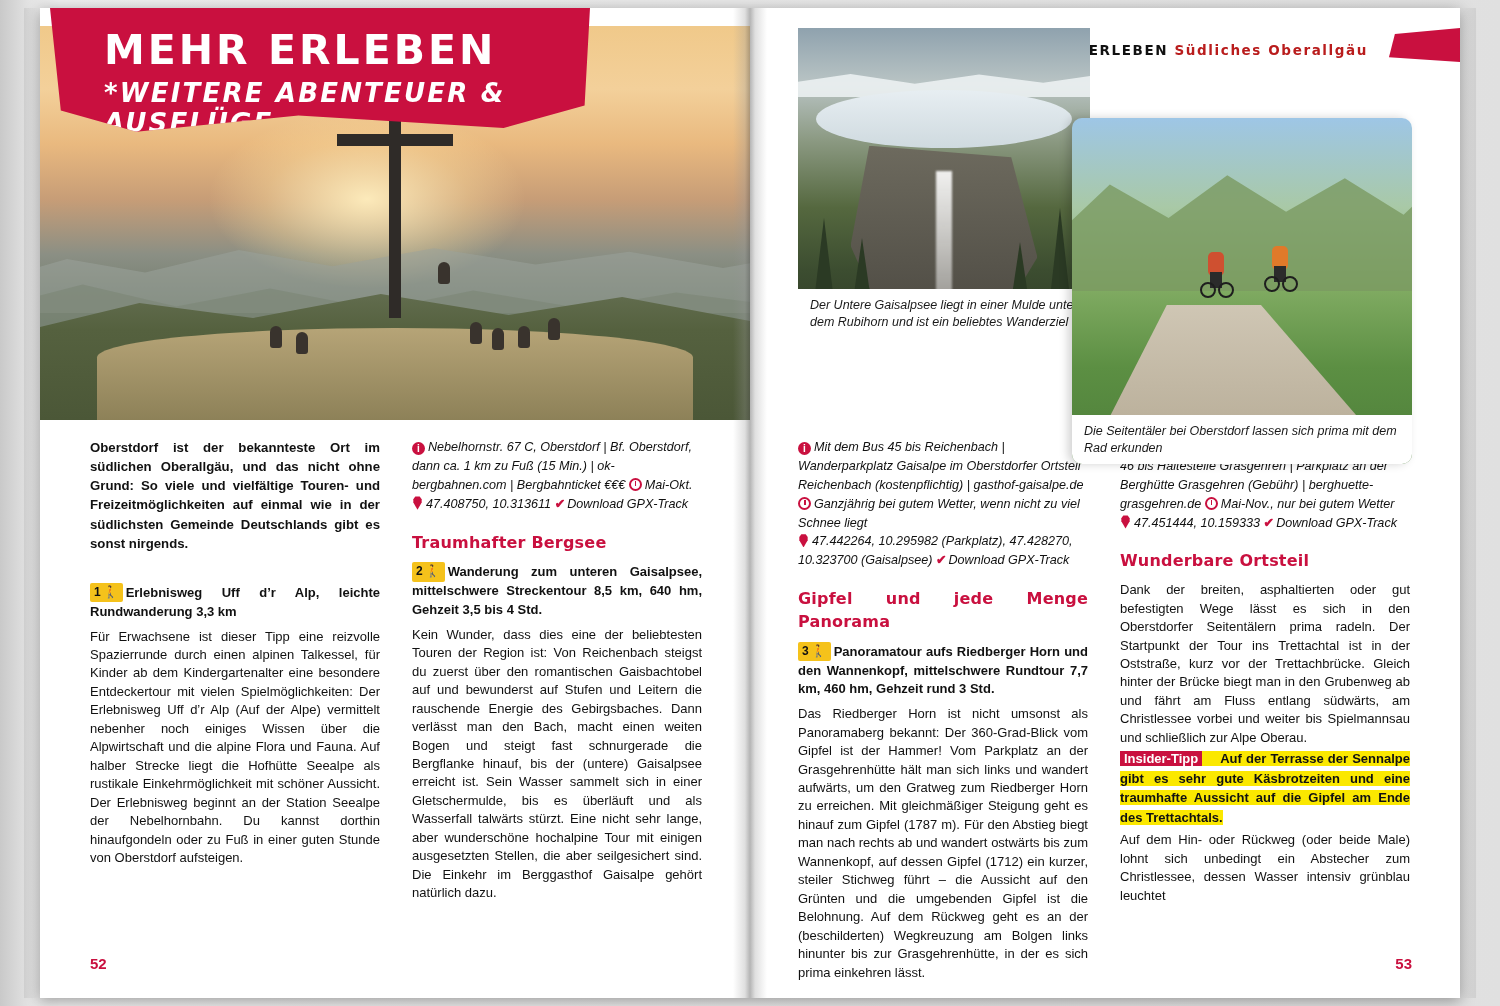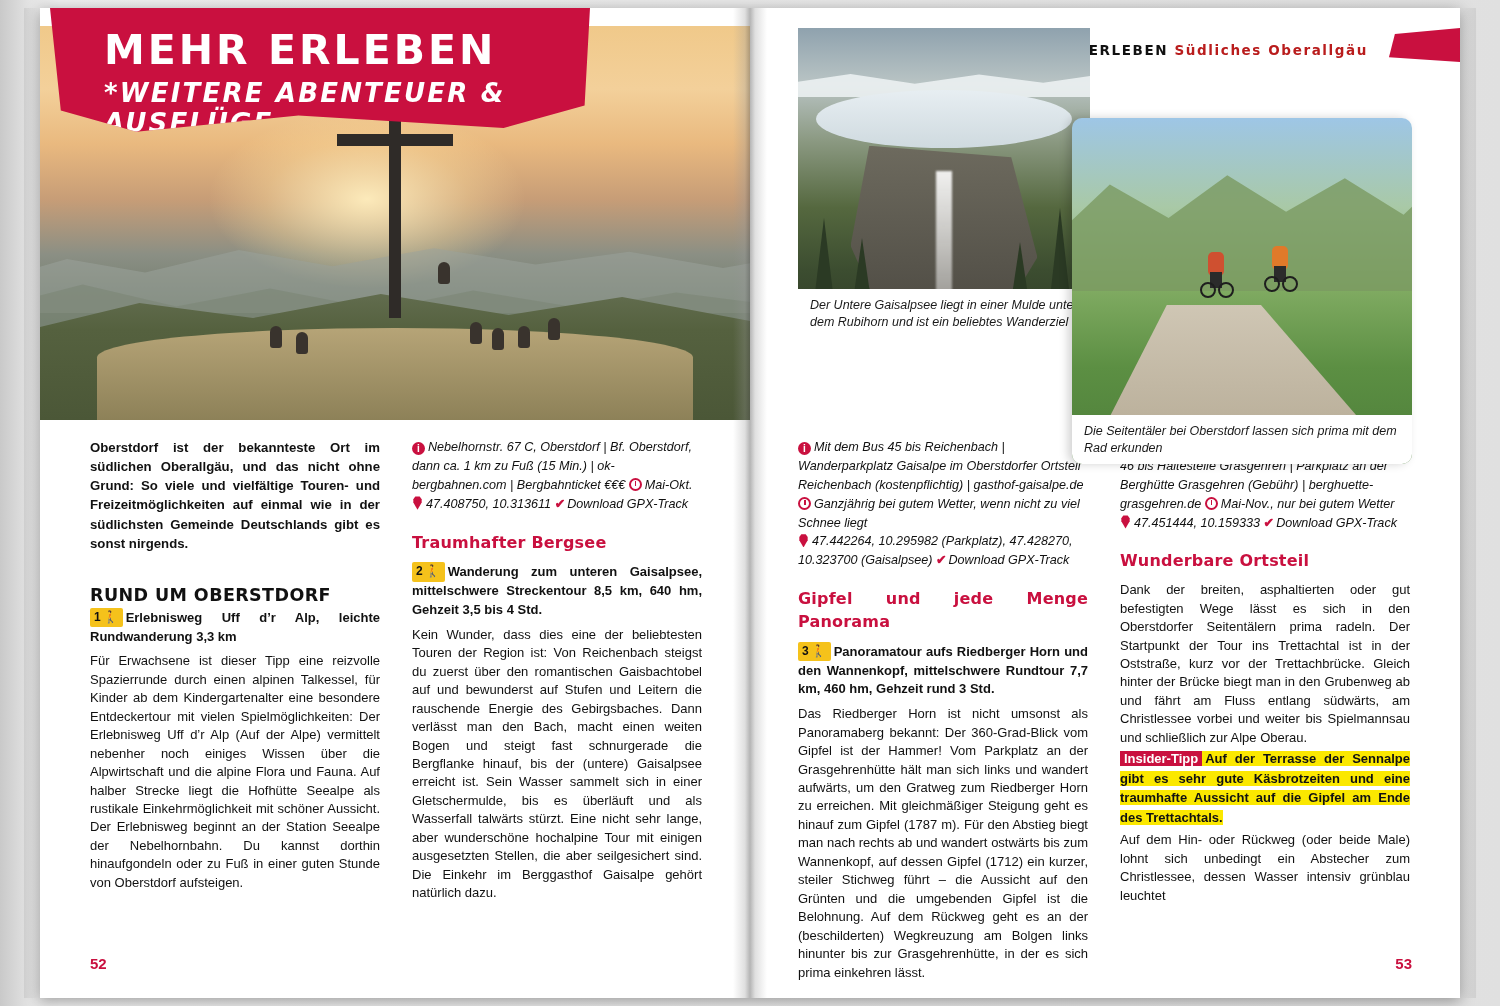--- a/index.html
+++ b/index.html
@@ -243,21 +243,21 @@
   .caption-b {
     position: absolute; left: 0; bottom: 0; width: 100%;
     background: #fff; padding: 8px 10px 7px 12px;
   }
   .tip {
     background: #fbe800; color: #111; font-weight: 700; font-size: 13px;
     line-height: 1.5; display: inline;
     box-shadow: 0 0 0 0 #fbe800;
   }
   .tip-label {
-    background: #c9103f; color: #fff; font-weight: 700; padding: 0 4px; margin-right: 3px;
+    background: #c9103f; color: #fff; font-weight: 700; padding: 0 4px; margin-right: 18px;
   }
 </style>
 </head>
 <body>
 
 <div id="page">
   <div class="book">
     <div class="spread">
 
       <div class="page-left">
@@ -285,21 +285,20 @@
           <div class="banner">
             <h1>MEHR ERLEBEN</h1>
             <h2>*WEITERE ABENTEUER &amp; AUSFLÜGE</h2>
           </div>
         </div>
 
         <div class="cols">
 
           <div class="col c1">
             <p class="lead">Oberstdorf ist der bekannteste Ort im südlichen Oberallgäu, und das nicht ohne Grund: So viele und vielfältige Touren- und Freizeitmöglichkeiten auf einmal wie in der südlichsten Gemeinde Deutschlands gibt es sonst nirgends.</p>
-            <h3 class="section">RUND UM OBERSTDORF</h3>
 
             <p class="tour-line">
               <span class="numbadge"><span>1</span><span class="glyph">🚶</span></span><span>Erlebnisweg Uff d’r Alp, leichte Rundwanderung 3,3 km</span>
             </p>
             <p class="body-par">Für Erwachsene ist dieser Tipp eine reizvolle Spazierrunde durch einen alpinen Talkessel, für Kinder ab dem Kindergartenalter eine besondere Entdeckertour mit vielen Spielmöglichkeiten: Der Erlebnisweg Uff d’r Alp (Auf der Alpe) vermittelt nebenher noch einiges Wissen über die Alpwirtschaft und die alpine Flora und Fauna. Auf halber Strecke liegt die Hofhütte Seealpe als rustikale Einkehrmöglichkeit mit schöner Aussicht. Der Erlebnisweg beginnt an der Station Seealpe der Nebelhornbahn. Du kannst dorthin hinaufgondeln oder zu Fuß in einer guten Stunde von Oberstdorf aufsteigen.</p>
           </div>
 
           <div class="col c2">
             <p class="info-par">
               <span class="ico">i</span><span>Nebelhornstr. 67 C, Oberstdorf | Bf. Oberstdorf, dann ca. 1 km zu Fuß (15 Min.) | ok-bergbahnen.com | Bergbahnticket €€€</span>

